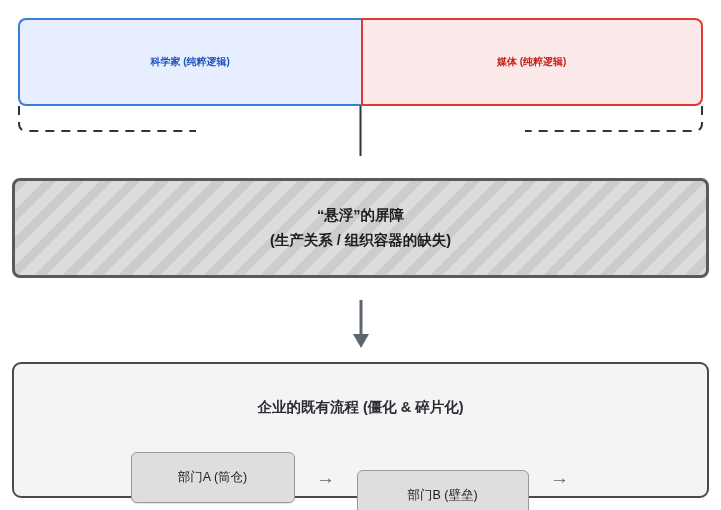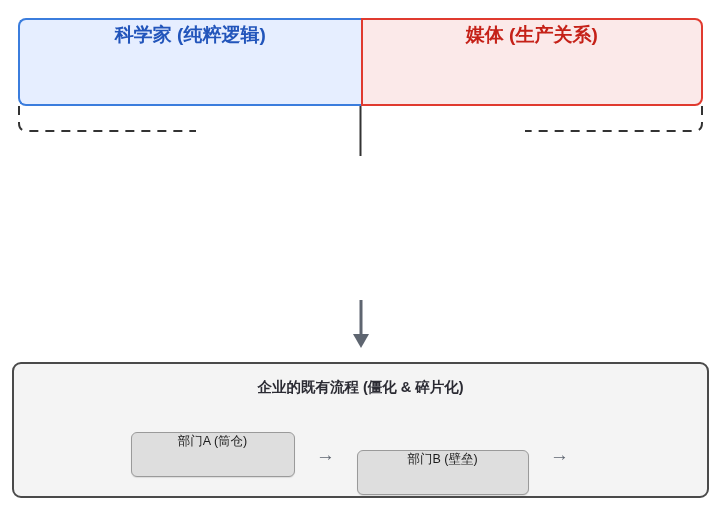--- a/index.html
+++ b/index.html
@@ -29,23 +29,23 @@
     width: 685px;
     height: 88px;
     display: flex;
   }
   .persona-box {
     flex: 1 1 50%;
     box-sizing: border-box;
     display: flex;
     flex-direction: column;
     align-items: center;
-    justify-content: flex-start;
+    justify-content: center;
     border-radius: 8px;
-    font-size: 19px;
+    font-size: 10px;
     font-weight: bold;
     line-height: 1.55;
     text-align: center;
   }
   .persona-box.scientist {
     background: #e6eeff;
     border: 2px solid #3b7ddd;
     color: #2255bb;
     border-top-right-radius: 0;
     border-bottom-right-radius: 0;
@@ -115,42 +115,43 @@
     top: 362px;
     width: 697px;
     height: 136px;
     box-sizing: border-box;
     border: 2px solid #4a4a4a;
     border-radius: 9px;
     background: #f4f4f4;
     display: flex;
     flex-direction: column;
     align-items: center;
-    padding-top: 14px;
+    padding-top: 34px;
   }
   .process-title {
     font-size: 14.5px;
     font-weight: bold;
     color: #2b2b33;
     white-space: nowrap;
   }
   .dept-row {
     margin-top: 17px;
     display: flex;
     align-items: center;
     justify-content: center;
     width: 100%;
   }
   .dept-card {
     box-sizing: border-box;
-    height: 45px;
+    height: 51px;
     border: 1px solid #9a9a9a;
     border-radius: 6px;
     background: #dedede;
     display: flex;
+    align-items: center;
     justify-content: center;
     font-size: 12.5px;
     color: #1b1b1b;
     white-space: nowrap;
     box-shadow: 0 1px 1px rgba(0,0,0,0.10);
   }
   .dept-card.w1 { width: 164px; }
   .dept-card.w2 { width: 172px; margin-top: 36px; }
   .dept-card.w3 { width: 166px; }
   .flow-arrow {
@@ -166,33 +167,37 @@
 
 <div id="canvas">
 
   <div class="top-row">
 
     <div class="persona-box scientist">
       <span class="persona-line">科学家 (纯粹逻辑)</span>
     </div>
 
     <div class="persona-box media">
-      <span class="persona-line">媒体 (生产关系)</span>
+      <span class="persona-line">媒体 (纯粹逻辑)</span>
     </div>
   </div>
 
   <svg class="bracket-svg" viewBox="0 0 721 62">
 
     <path d="M19,2 L19,19 Q19,27 27,27 L196,27" fill="none" stroke="#333333" stroke-width="2" stroke-dasharray="9 7" stroke-linecap="butt"></path>
 
     <path d="M702,2 L702,19 Q702,27 694,27 L525,27" fill="none" stroke="#333333" stroke-width="2" stroke-dasharray="9 7" stroke-linecap="butt"></path>
 
     <line x1="360.5" y1="2" x2="360.5" y2="52" stroke="#333333" stroke-width="2"></line>
   </svg>
 
+  <div class="barrier">
+    <span class="barrier-line">“悬浮”的屏障</span>
+    <span class="barrier-line">(生产关系 / 组织容器的缺失)</span>
+  </div>
 
   <svg class="down-arrow" viewBox="0 0 42 56">
     <line x1="21" y1="4" x2="21" y2="40" stroke="#5e6570" stroke-width="3"></line>
     <polygon points="21,52 13,38 29,38" fill="#5e6570"></polygon>
   </svg>
 
   <div class="process-box">
     <div class="process-title">企业的既有流程 (僵化 &amp; 碎片化)</div>
 
     <div class="dept-row">

